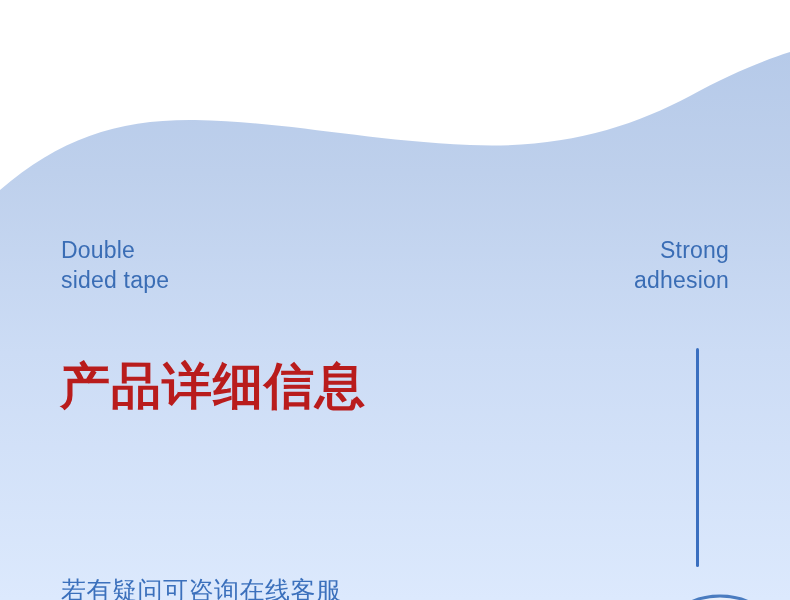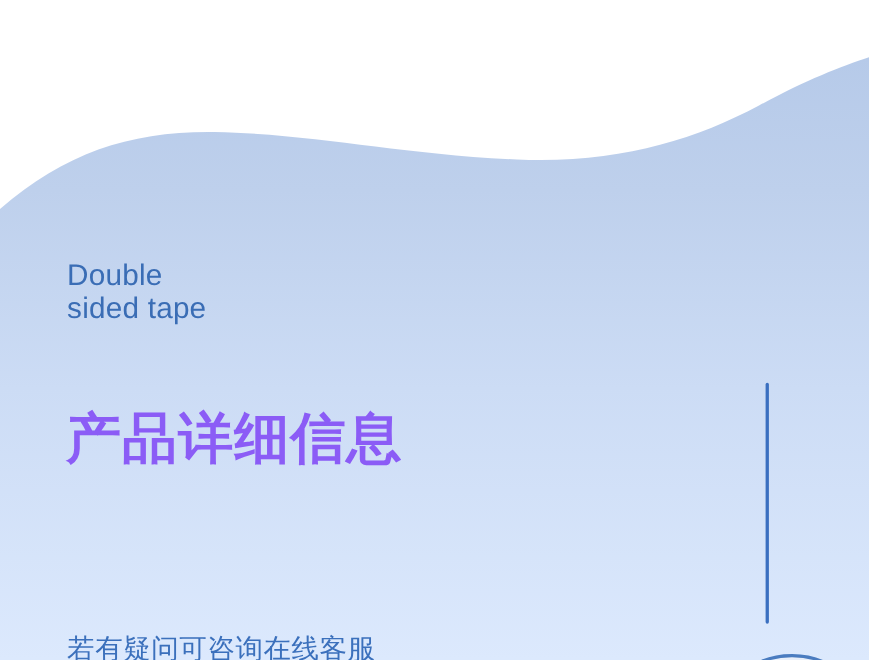--- a/index.html
+++ b/index.html
@@ -35,21 +35,21 @@
   .wave-layer svg {
     display: block;
     width: 790px;
     height: 600px;
   }
 
   
   .caption {
     position: absolute;
     z-index: 3;
-    font-size: 27px;
+    font-size: 23px;
     line-height: 30px;
     font-weight: 400;
     letter-spacing: 0.2px;
     color: #3a6db5;
     white-space: pre-line;
   }
   .caption-left {
     left: 61px;
     top: 235px;
     text-align: left;
@@ -57,23 +57,23 @@
   .caption-right {
     right: 61px;
     top: 235px;
     text-align: right;
   }
 
   
   .headline {
     position: absolute;
     left: 60px;
-    top: 368px;
+    top: 356px;
     z-index: 3;
-    color: #8b5cf6;
+    color: #b91c1c;
     font-weight: 700;
     font-size: 50px;
     line-height: 60px;
     letter-spacing: 1px;
     white-space: nowrap;
   }
   .headline-line {
     display: block;
   }
 
@@ -137,20 +137,22 @@
                C 290,122 360,140 470,145
                C 560,149 630,128 690,96
                C 730,74 765,60 790,52
                L790,600 L0,600 Z" fill="url(#waveGrad)"></path>
     </svg>
   </div>
 
   <div class="caption caption-left">Double
 sided tape</div>
 
+  <div class="caption caption-right">Strong
+adhesion</div>
 
   <div class="headline">
     <span class="headline-line">产品详细信息</span>
   </div>
 
   <div class="subnote">若有疑问可咨询在线客服</div>
 
   <div class="divider"></div>
 
   <div class="tape-roll">

